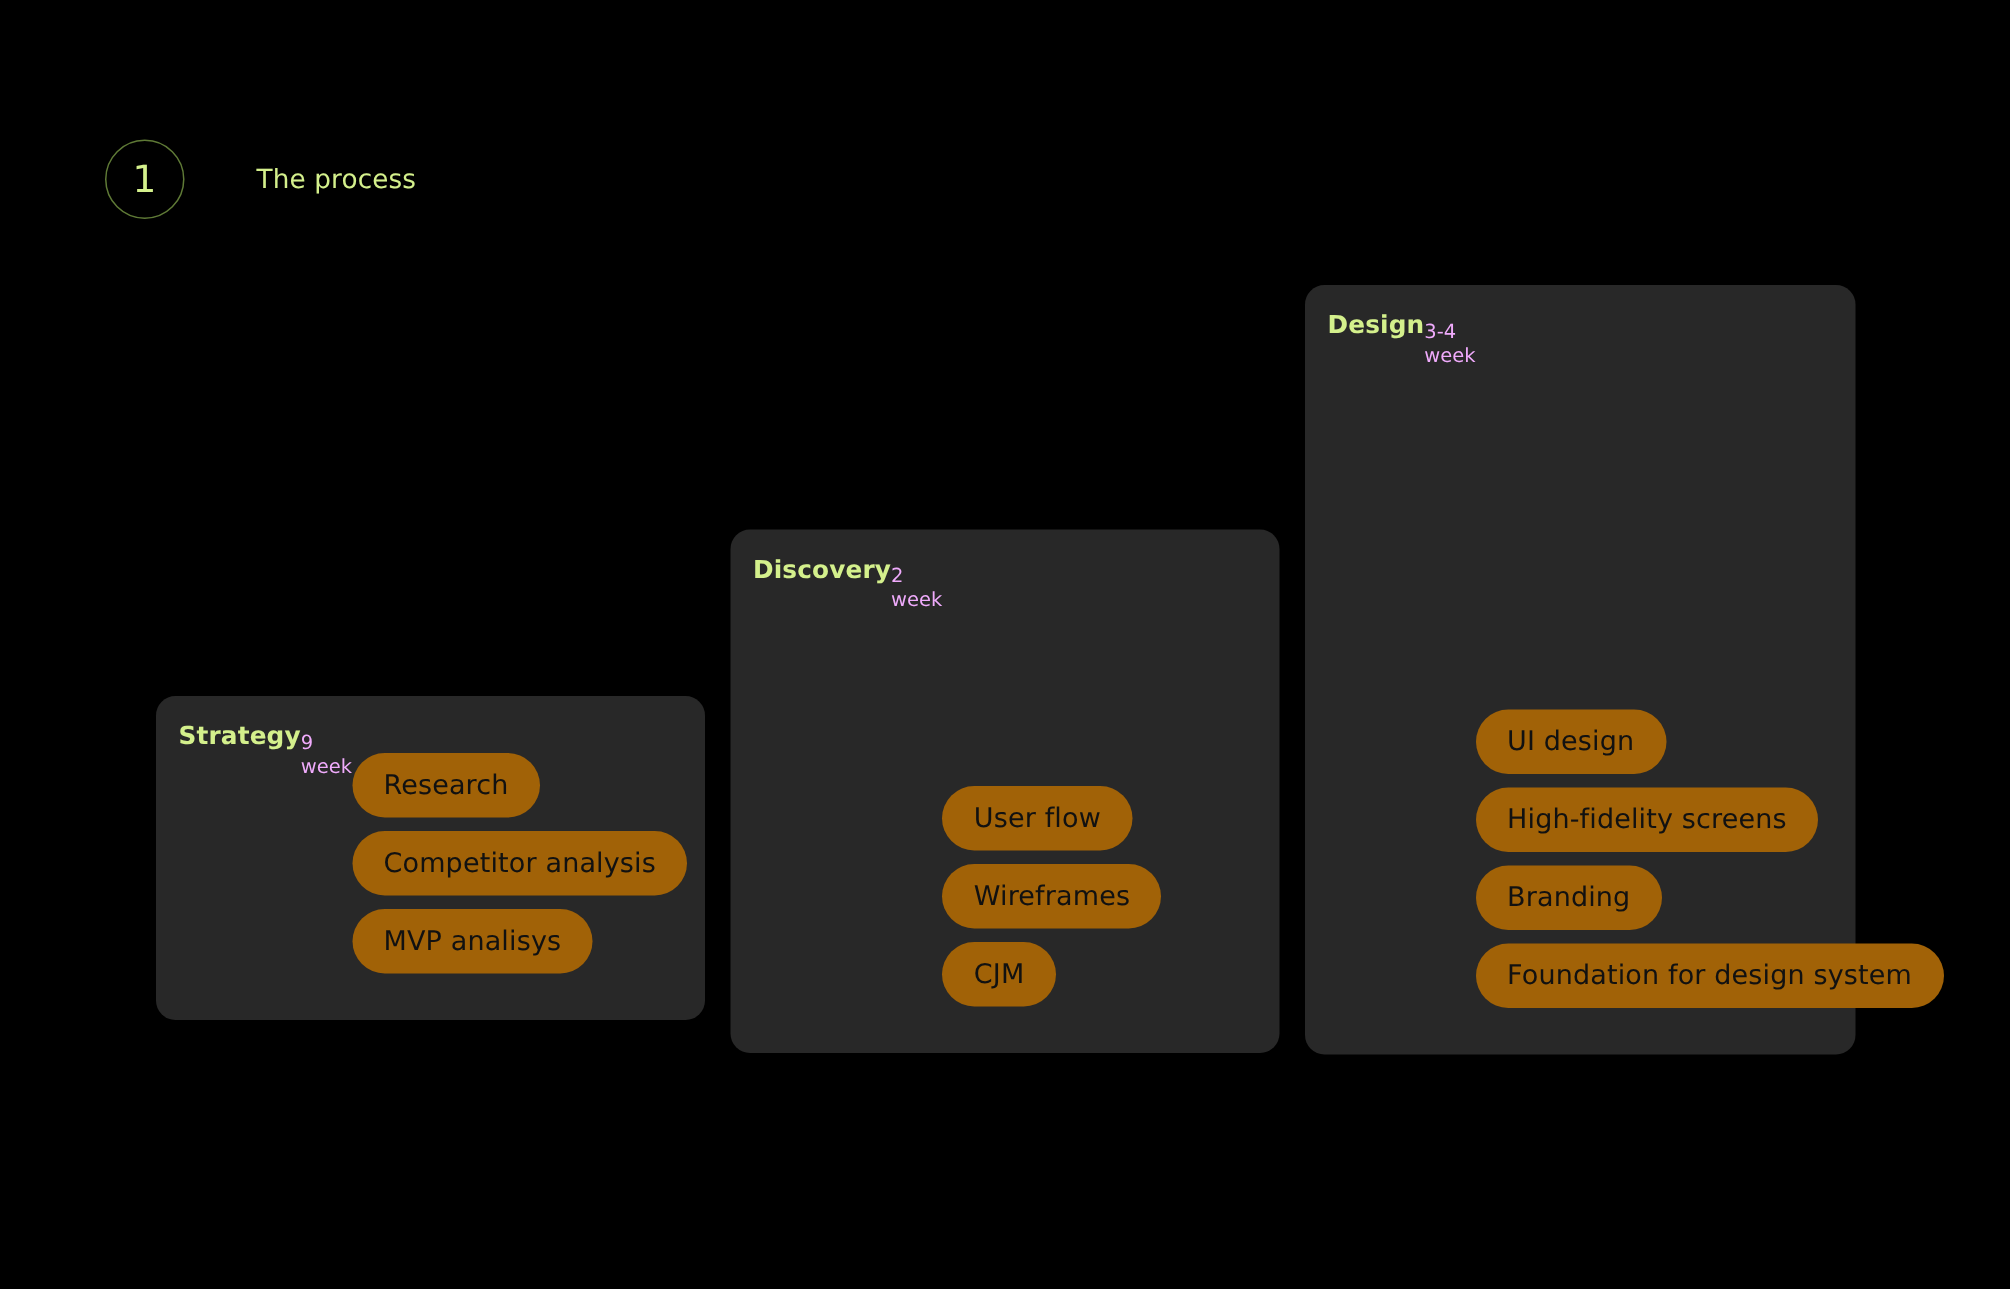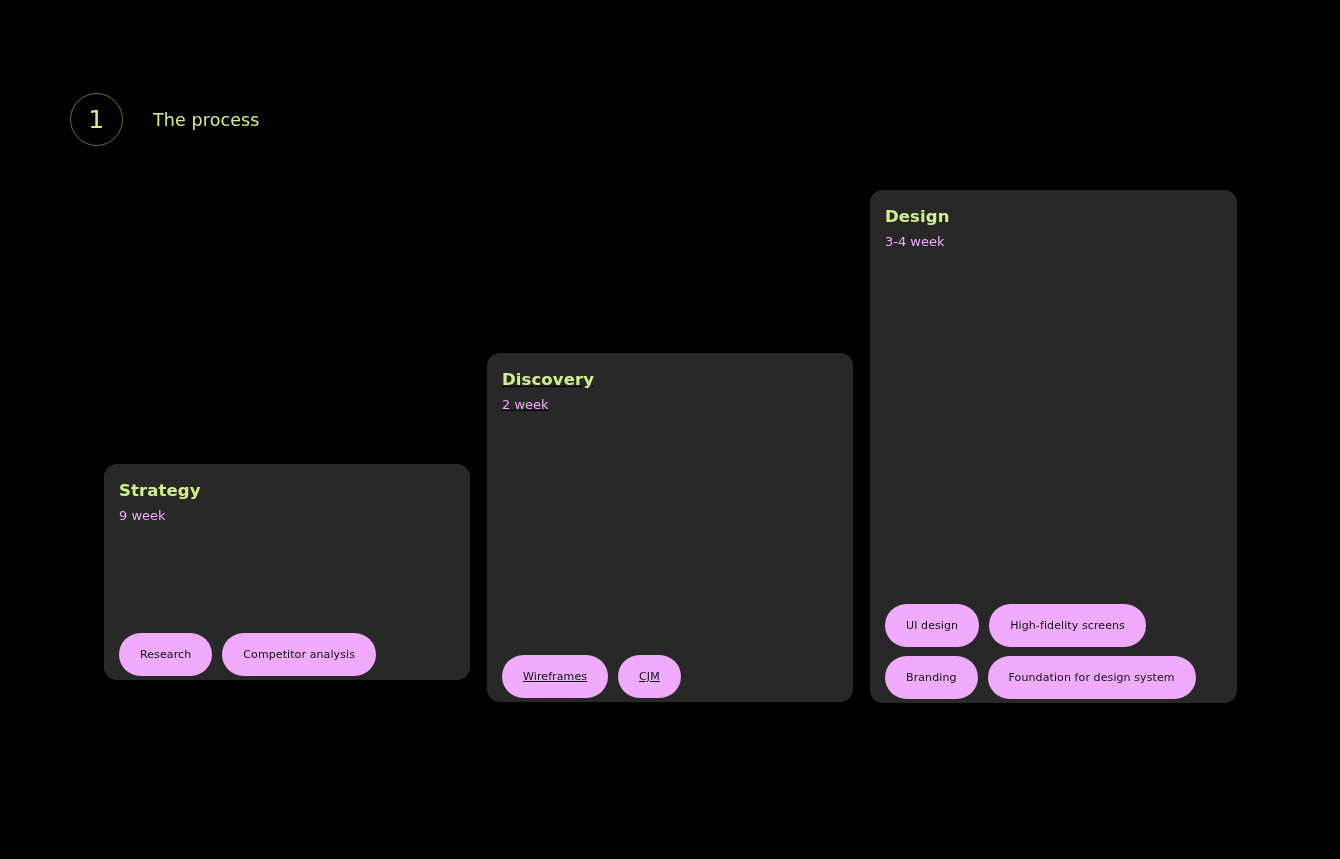--- a/index.html
+++ b/index.html
@@ -39,44 +39,45 @@
     color: #d4f08c;
     font-size: 25px;
     font-weight: 400;
     line-height: 1;
     letter-spacing: 0.5px;
   }
   .section-title {
     color: #d4f08c;
     font-size: 17.5px;
     font-weight: 500;
-    margin-left: 30px;
+    margin-left: 48px;
     letter-spacing: 0.1px;
     white-space: nowrap;
   }
 
   
   .board {
     position: absolute;
     left: 0;
     top: 0;
     width: 1340px;
     height: 859px;
   }
   .phase-card {
     position: absolute;
     background: #282828;
     border-radius: 13px;
     box-sizing: border-box;
-    padding: 17px 16px 4px 15px;
+    padding: 17px 16px 31px 15px;
     display: flex;
-    flex-direction: column;
+    flex-direction: row;
+    justify-content: space-between;
   }
   .card-strategy  { left: 104px; top: 464px; width: 366px; height: 216px; }
-  .card-discovery { left: 487px; top: 353px; width: 366px; height: 349px; text-decoration: underline; }
+  .card-discovery { left: 487px; top: 353px; width: 366px; height: 349px; }
   .card-design    { left: 870px; top: 190px; width: 367px; height: 513px; }
 
   .card-title {
     color: #d4f08c;
     font-size: 16.5px;
     font-weight: bold;
     line-height: 1.2;
     letter-spacing: 0.1px;
   }
   .card-duration {
@@ -88,29 +89,29 @@
   }
 
   .tag-list {
     margin-top: auto;
     display: flex;
     flex-wrap: wrap;
     gap: 9px 10px;
     align-content: flex-end;
   }
   .tag-pill {
-    background: #f0abfc;
+    background: #a16207;
     color: #111111;
     border-radius: 999px;
     height: 43px;
     padding: 0 21px;
     display: inline-flex;
     align-items: center;
     justify-content: center;
-    font-size: 11px;
+    font-size: 18px;
     font-weight: 400;
     line-height: 1;
     white-space: nowrap;
     letter-spacing: 0.1px;
   }
 </style>
 </head>
 <body>
 
 <div class="section-header">
@@ -121,27 +122,29 @@
 </div>
 
 <div class="board">
 
   <div class="phase-card card-strategy">
     <div class="card-title">Strategy</div>
     <div class="card-duration">9 week</div>
     <div class="tag-list">
       <span class="tag-pill">Research</span>
       <span class="tag-pill">Competitor analysis</span>
+      <span class="tag-pill">MVP analisys</span>
     </div>
   </div>
 
   <div class="phase-card card-discovery">
     <div class="card-title">Discovery</div>
     <div class="card-duration">2 week</div>
     <div class="tag-list">
+      <span class="tag-pill">User flow</span>
       <span class="tag-pill">Wireframes</span>
       <span class="tag-pill">CJM</span>
     </div>
   </div>
 
   <div class="phase-card card-design">
     <div class="card-title">Design</div>
     <div class="card-duration">3-4 week</div>
     <div class="tag-list">
       <span class="tag-pill">UI design</span>

